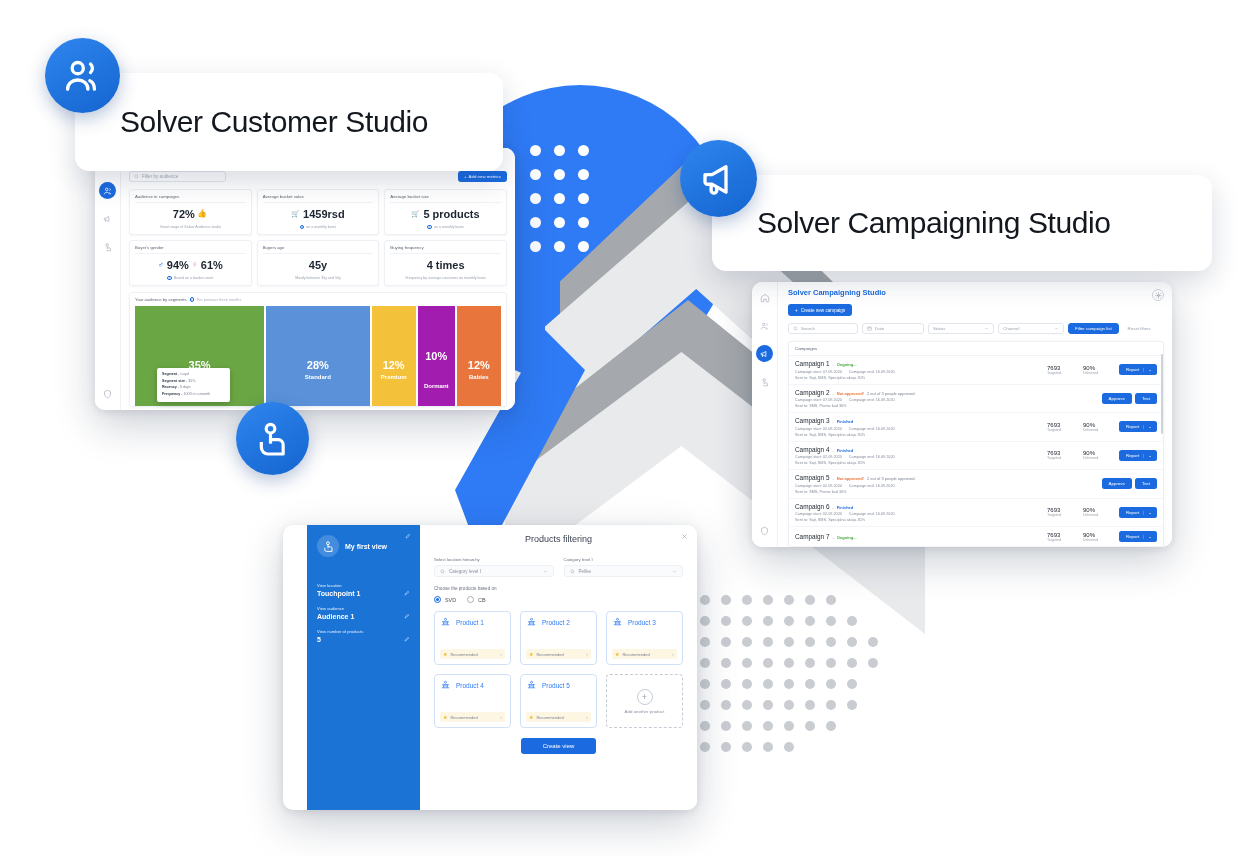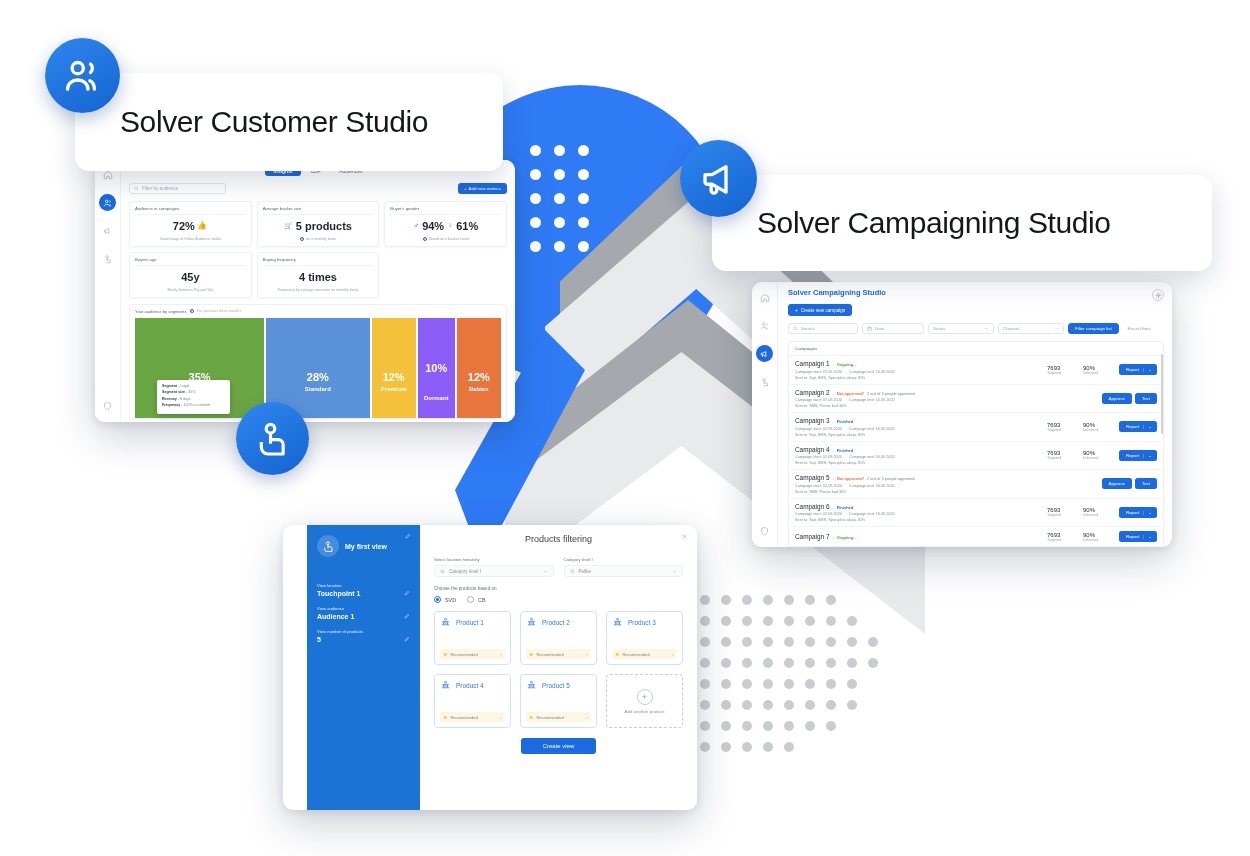--- a/index.html
+++ b/index.html
@@ -34,21 +34,21 @@
     clip-path: polygon(0% 28%, 42% 0%, 100% 40%, 100% 60%, 42% 20%, 0% 48%); }
   .chev-blue { left: 455px; top: 330px; width: 250px; height: 400px;
     background: #2f7bf6;
     clip-path: polygon(0% 40%, 36% 0%, 52% 10%, 16% 52%, 52% 92%, 36% 100%); }
 
   
   .panel { position: absolute; background: #fff; border-radius: 10px; overflow: hidden;
     box-shadow: 0 14px 40px rgba(15,30,60,.22), 0 2px 8px rgba(15,30,60,.10); }
 
   
-  #customer-panel { left: 95px; top: 160px; width: 420px; height: 262px; }
+  #customer-panel { left: 95px; top: 148px; width: 420px; height: 262px; }
   .cs-body { display: flex; width: 100%; height: 100%; font-size: 5.2px; color: #2d3748; }
   .cs-rail { width: 26px; background: #fff; border-right: 1px solid #eef1f5;
     display: flex; flex-direction: column; align-items: center; padding-top: 6px; gap: 11px; position: relative; }
   .rail-ico { width: 17px; height: 17px; border-radius: 50%; display: flex; align-items: center;
     justify-content: center; color: #b6bcc6; }
   .rail-ico svg { width: 10px; height: 10px; }
   .rail-ico.active { background: #1b6ae0; color: #fff; }
   .rail-bottom { position: absolute; bottom: 8px; left: 50%; transform: translateX(-50%); }
   .cs-main { flex: 1; padding: 5px 8px 0 8px; background: #fff; }
   .cs-tabs { display: flex; gap: 2px; justify-content: center; margin-bottom: 7px; }
@@ -353,20 +353,31 @@
             <div class="cs-card-title">Audience in campaigns</div>
             <div class="cs-card-val">
                 <span>72%</span>
                 <span class="thumb">👍</span>
               </div>
             <div class="cs-card-foot">
                 <span>Good usage of Solver Audience studio</span>
               </div>
           </div>
           <div class="cs-card">
+            <div class="cs-card-title">Average basket value</div>
+            <div class="cs-card-val">
+                <span class="cart">🛒</span>
+                <span>1459rsd</span>
+              </div>
+            <div class="cs-card-foot">
+                <span class="info-dot">i</span>
+                <span>on a monthly basis</span>
+              </div>
+          </div>
+          <div class="cs-card">
             <div class="cs-card-title">Average basket size</div>
             <div class="cs-card-val">
                 <span class="cart">🛒</span>
                 <span>5 products</span>
               </div>
             <div class="cs-card-foot">
                 <span class="info-dot">i</span>
                 <span>on a monthly basis</span>
               </div>
           </div>
@@ -416,21 +427,21 @@
                 <div class="nm">Loyal</div>
               </div>
               <div class="cs-bar" style="background: rgb(91, 145, 216); flex: 0.28866 1 0%;">
                 <div class="pct">28%</div>
                 <div class="nm">Standard</div>
               </div>
               <div class="cs-bar" style="background: rgb(243, 193, 58); flex: 0.123711 1 0%;">
                 <div class="pct">12%</div>
                 <div class="nm">Premium</div>
               </div>
-              <div class="cs-bar" style="background: #8b5cf6; flex: 0.103093 1 0%; gap: 18px;">
+              <div class="cs-bar" style="background: #a21caf; flex: 0.103093 1 0%; gap: 18px;">
                 <div class="pct">10%</div>
                 <div class="nm">Dormant</div>
               </div>
               <div class="cs-bar" style="background: rgb(232, 118, 60); flex: 0.123711 1 0%;">
                 <div class="pct">12%</div>
                 <div class="nm">Babies</div>
               </div>
               <div class="seg-tip">
               <div><b>Segment</b> - <span>Loyal</span></div>
               <div><b>Segment size</b> - <span>35%</span></div>

